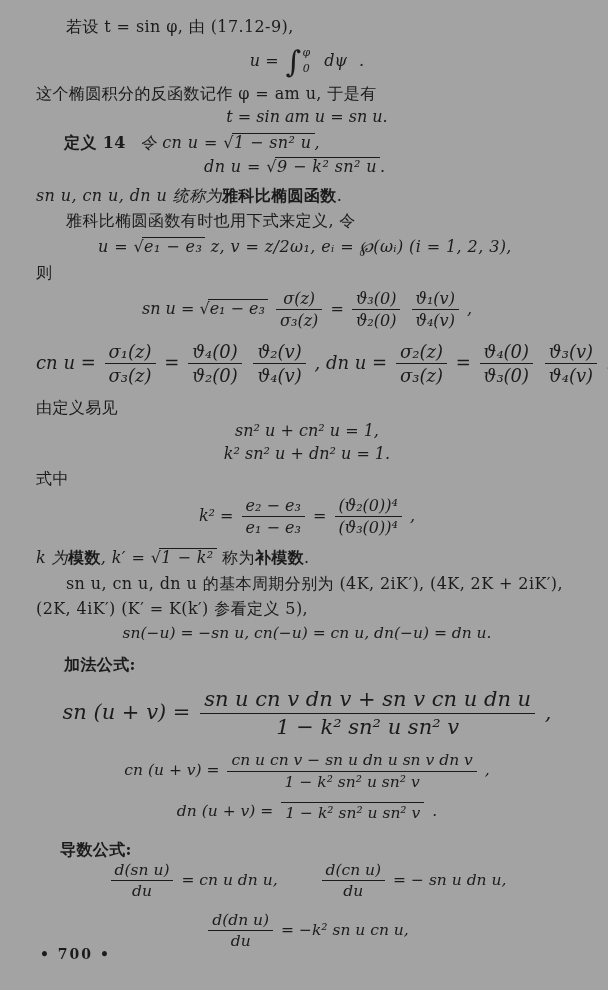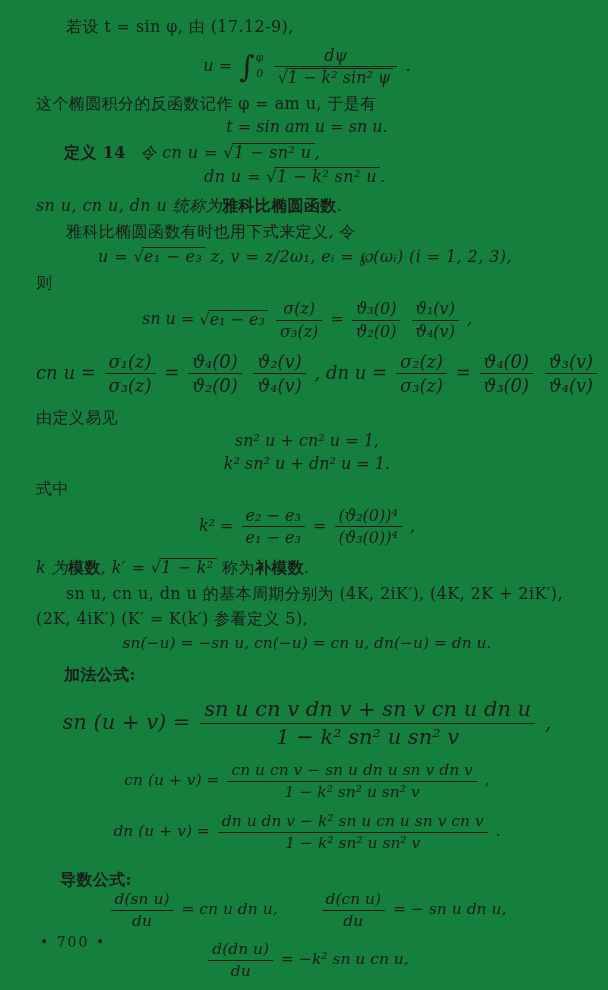--- a/index.html
+++ b/index.html
@@ -2,21 +2,21 @@
 <html><head>
 <meta charset="utf-8">
 <style>
   * { box-sizing: border-box; }
   html, body { margin: 0; padding: 0; background: #e8e8e6; }
   .page {
     position: relative;
     width: 608px;
     height: 990px;
     margin: 0 auto;
-    background: #15803d;
+    background: #a3a3a3;
     color: #1b1b1b;
     font-family: "DejaVu Serif", "Liberation Serif", serif;
     padding: 12px 30px 0 36px;
     overflow: hidden;
   }
   .para {
     font-size: 16px;
     line-height: 1.35;
     margin: 4px 0 0 0;
     letter-spacing: 0.4px;
@@ -60,62 +60,62 @@
     justify-content: space-between;
     font-size: 11px;
     line-height: 1;
     padding: 1px 0 3px 1px;
     font-style: italic;
   }
   .dgroup { display: inline-block; margin: 0 18px; vertical-align: middle; }
   .footer {
     position: absolute;
     left: 40px;
-    bottom: 40px;
+    bottom: 28px;
     font-size: 14px;
-    font-weight: normal;
+    font-weight: bold;
     letter-spacing: 2px;
   }
   .gapL { margin-left: 9px; }
 </style>
 </head>
 <body>
 
 <div class="page">
 
   <p class="para indent">若设 t = sin φ, 由 (17.12-9),</p>
 
   <div class="eq" style="margin-top:8px">
     <span class="mi">u =</span>
     <span class="int">
         <span class="sym">∫</span>
         <span class="bnds">
           <span>φ</span>
           <span>0</span>
         </span>
       </span>
-    <span class="frac"><span class="num mi">dψ</span><span class="den"><span class="sqrt"><span class="rs">√</span><span class="rad mi">1 − k² sin² ψ</span></span></span></span>
+    <span class="frac"><span class="num mi">dψ</span></span>
     <span class="mi">.</span>
   </div>
 
   <p class="para" style="margin-top:6px">这个椭圆积分的反函数记作 φ = am u, 于是有</p>
 
   <div class="eq" style="margin-top:2px">
     <span class="mi">t = sin am u = sn u.</span>
   </div>
 
   <p class="para" style="padding-left:28px; margin-top:6px">
     <b>定义 14</b>
     <span class="mi gapL">令 cn u =</span>
     <span class="sqrt"><span class="rs">√</span><span class="rad mi">1 − sn² u</span></span><span class="mi">,</span>
   </p>
 
   <p class="para" style="padding-left:168px; margin-top:3px">
     <span class="mi">dn u =</span>
-    <span class="sqrt"><span class="rs">√</span><span class="rad mi">1 − k² sn² u</span></span><span class="mi">.</span>
+    <span class="sqrt"><span class="rs">√</span><span class="rad mi">9 − k² sn² u</span></span><span class="mi">.</span>
   </p>
 
   <p class="para" style="margin-top:7px">
     <span class="mi">sn u, cn u, dn u 统称为</span><b>雅科比椭圆函数</b><span>.</span>
   </p>
 
   <p class="para indent" style="margin-top:4px">雅科比椭圆函数有时也用下式来定义, 令</p>
 
   <p class="para" style="padding-left:62px; margin-top:4px">
     <span class="mi">u =</span>
@@ -189,21 +189,21 @@
   </div>
 
   <div class="eq" style="margin-top:11px; font-size:15.5px">
     <span class="mi">cn (u + v) =</span>
     <span class="frac"><span class="num mi">cn u cn v − sn u dn u sn v dn v</span><span class="den mi">1 − k² sn² u sn² v</span></span>
     <span class="mi">,</span>
   </div>
 
   <div class="eq" style="margin-top:11px; font-size:15.5px">
     <span class="mi">dn (u + v) =</span>
-    <span class="frac"><span class="num mi">dn u dn v − k² sn u cn u sn v cn v</span><span class="den mi">1 − k² sn² u sn² v</span></span>
+    <span class="frac"><span class="den mi">1 − k² sn² u sn² v</span></span>
     <span class="mi">.</span>
   </div>
 
   <p class="para" style="padding-left:24px; margin-top:16px"><b>导数公式:</b></p>
 
   <div class="eq" style="margin-top:0; font-size:15.5px">
     <span class="dgroup">
       <span class="frac"><span class="num mi">d(sn u)</span><span class="den mi">du</span></span>
       <span class="mi">= cn u dn u,</span>
     </span>

